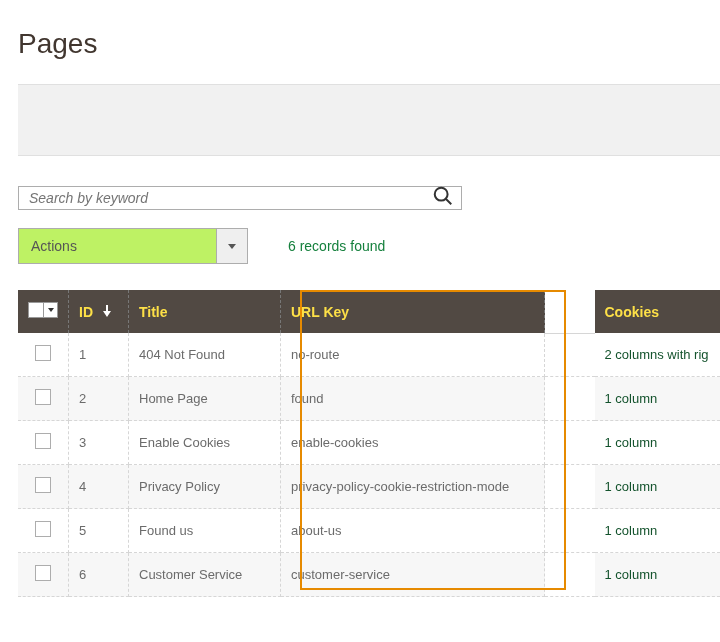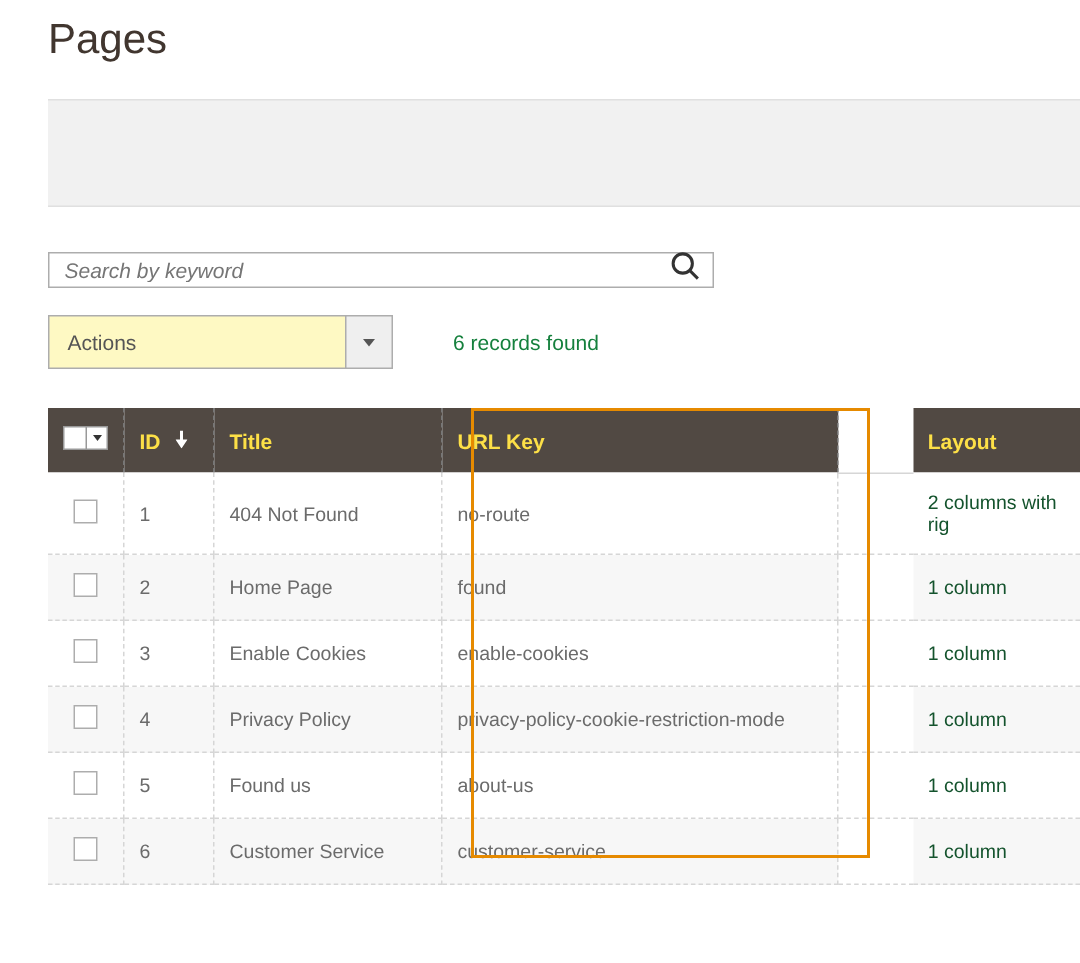--- a/index.html
+++ b/index.html
@@ -4,22 +4,21 @@
   <style>
     * { box-sizing: border-box; margin: 0; padding: 0; }
     body {
       font-family: 'Helvetica Neue', Helvetica, Arial, sans-serif;
       background: #fff;
       color: #333;
       width: 720px;
       overflow: hidden;
     }
     .page {
-      padding: 10px 0 0 18px;
-      margin-left: 14px;
+      padding: 28px 0 0 18px;
     }
     .page-title {
       font-size: 28px;
       font-weight: 400;
       color: #41362f;
       margin-bottom: 24px;
     }
     .top-bar {
       height: 72px;
       background: #f1f1f1;
@@ -63,21 +62,21 @@
     }
     .actions-body {
       flex: 1;
       border: 1px solid #adadad;
       border-right: none;
       display: flex;
       align-items: center;
       padding: 0 12px;
       font-size: 14px;
       color: #555;
-      background: #fef9c3;
+      background: #bef264;
     }
     .actions-arrow {
       width: 32px;
       border: 1px solid #adadad;
       background: #efefef;
       display: flex;
       align-items: center;
       justify-content: center;
       cursor: pointer;
     }
@@ -214,21 +213,21 @@
             </span>
           </th>
           <th class="title-col">
             <span>Title</span>
           </th>
           <th class="url-col">
             <span>URL Key</span>
           </th>
           <th class="gap-col"></th>
           <th>
-            <span>Layout</span>
+            <span>Cookies</span>
           </th>
         </tr>
       </thead>
       <tbody id="grid-body">
           <tr>
             <td style="text-align:center"><span class="row-check"></span></td>
             <td>1</td>
             <td>404 Not Found</td>
             <td>no-route</td>
             <td class="gap-cell"></td>

